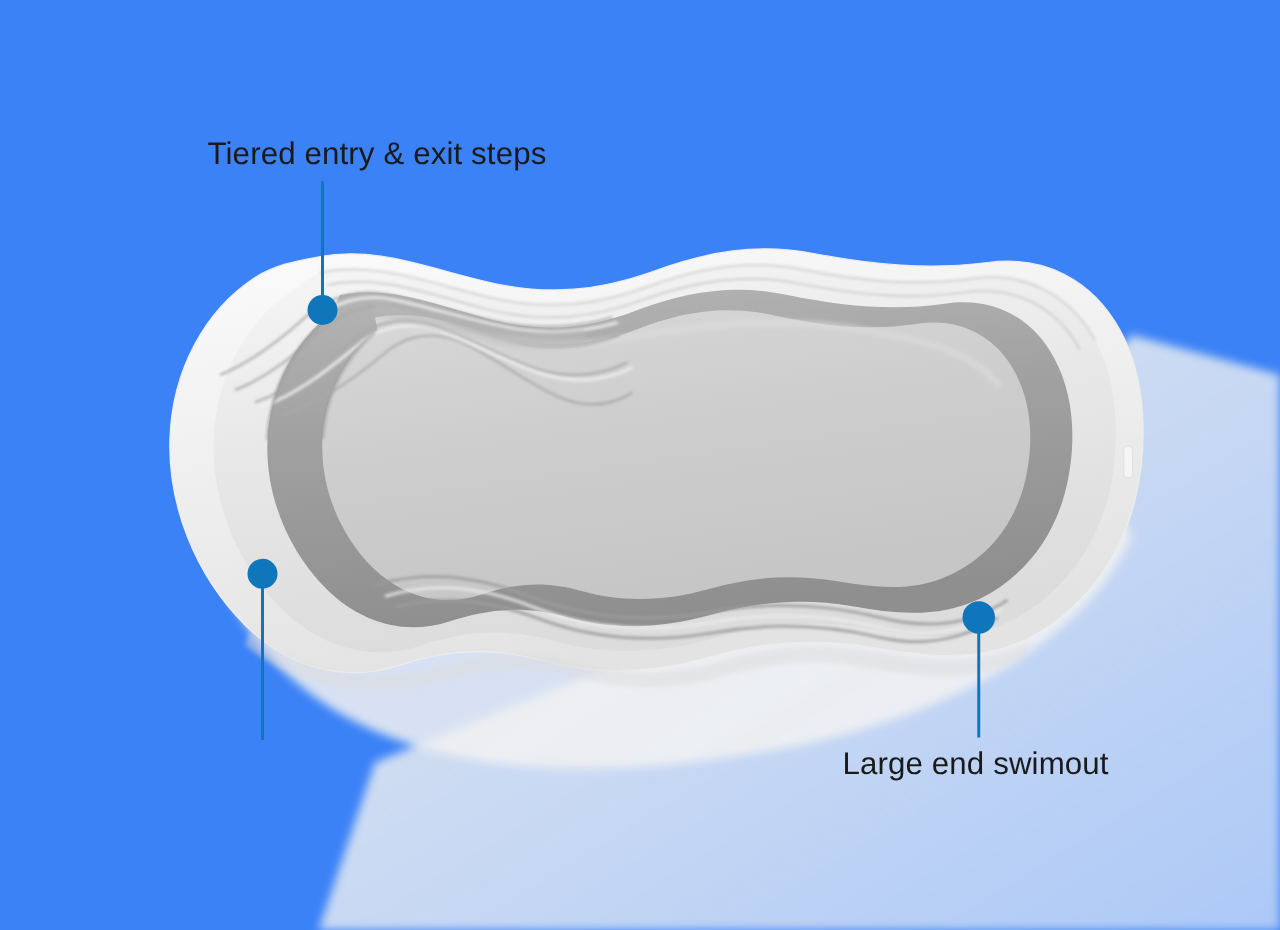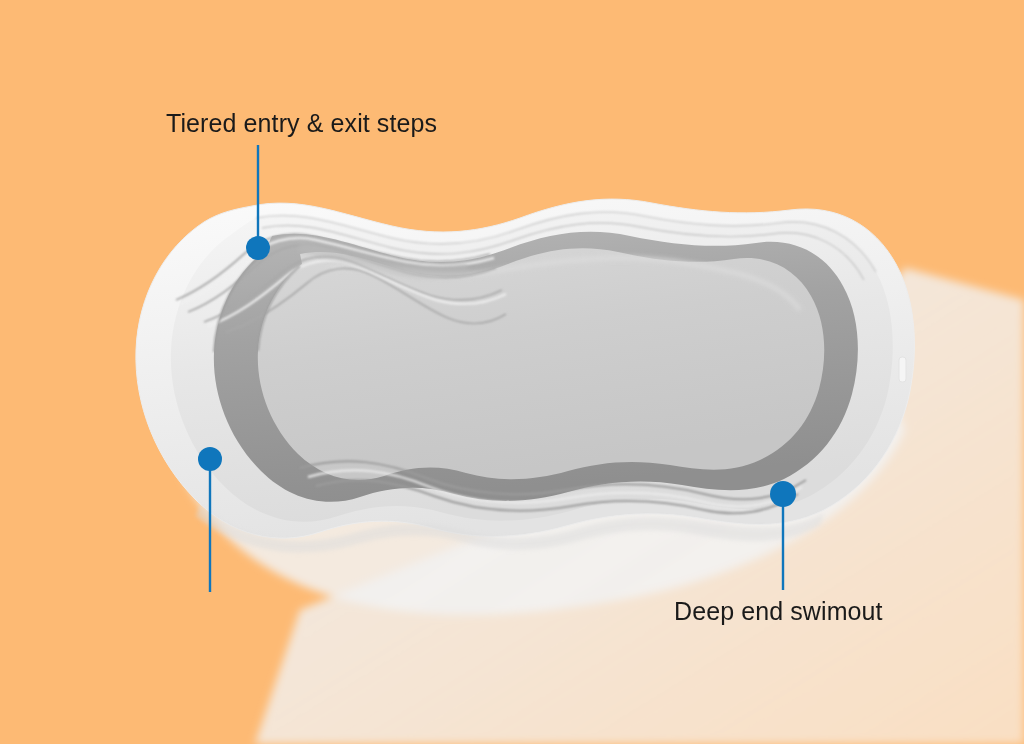--- a/index.html
+++ b/index.html
@@ -7,21 +7,21 @@
     padding: 0;
     background: #ffffff;
   }
   body {
     font-family: "Liberation Sans", sans-serif;
   }
   #stage {
     position: relative;
     width: 1024px;
     height: 744px;
-    background: #fdba74;
+    background: #3b82f6;
     overflow: hidden;
   }
   #stage svg.layer {
     position: absolute;
     top: 0;
     left: 0;
     width: 1024px;
     height: 744px;
   }
   .callout-label {
@@ -249,15 +249,15 @@
     </g>
     <g>
       <line x1="783" y1="494" x2="783" y2="590" stroke="#0f76bc" stroke-width="2.4"></line>
       <circle cx="783" cy="494" r="13" fill="#0f76bc"></circle>
     </g>
   </svg>
 
   <div class="callout-label lbl-steps">Tiered entry &amp; exit steps</div>
 
 
-  <div class="callout-label lbl-swimout">Deep end swimout</div>
+  <div class="callout-label lbl-swimout">Large end swimout</div>
 
 </div>
 
 </body></html>

